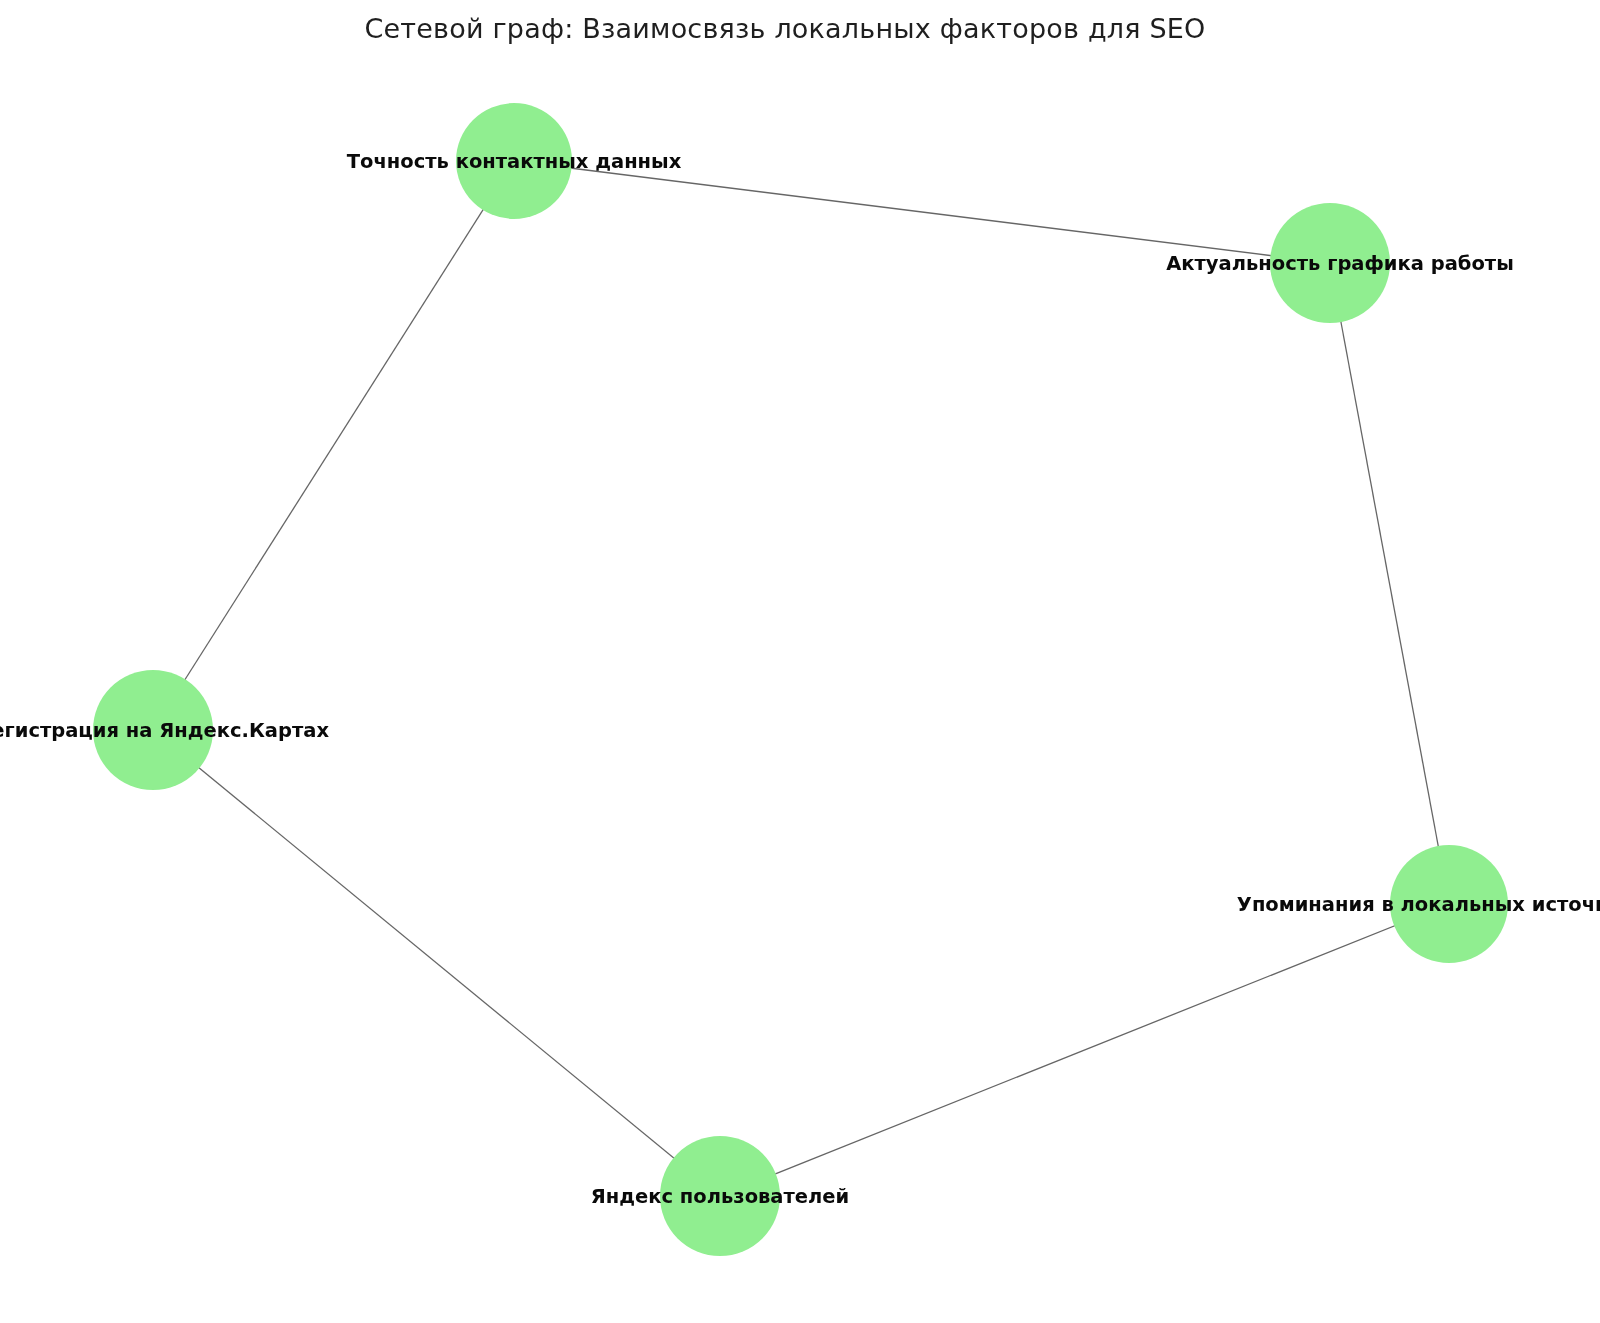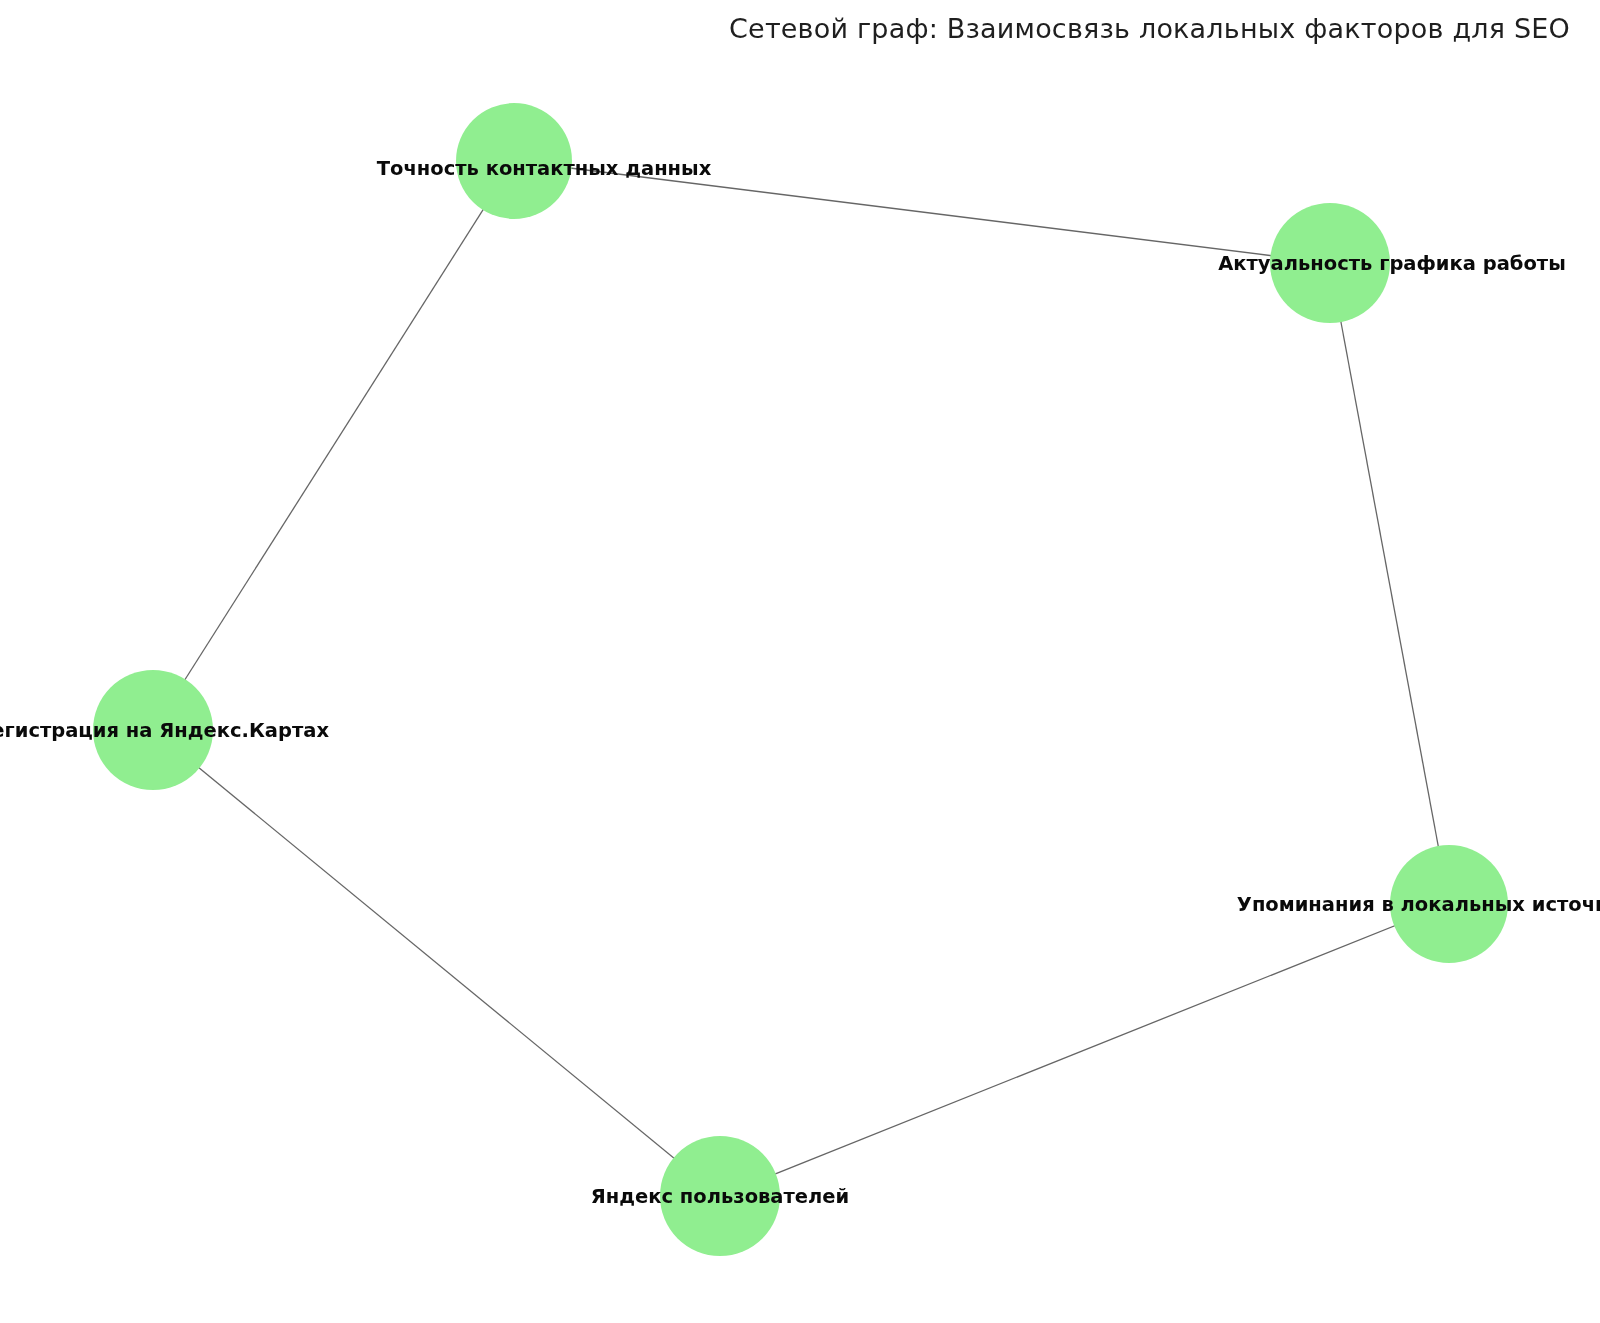--- a/index.html
+++ b/index.html
@@ -15,21 +15,21 @@
     width: 1600px;
     height: 1323px;
     background: #ffffff;
     overflow: hidden;
   }
   #graph-title {
     position: absolute;
     left: 0;
     top: 13px;
     width: 1570px;
-    text-align: right;
+    text-align: center;
     font-family: "DejaVu Sans", sans-serif;
     font-size: 27px;
     font-weight: 400;
     color: #1f1f1f;
     letter-spacing: 0.2px;
     white-space: nowrap;
   }
   #graph-canvas {
     position: absolute;
     left: 0;
@@ -70,20 +70,20 @@
     <g id="nodes-layer">
         <circle cx="514" cy="161" r="58" fill="#90ee90"></circle>
         <circle cx="1330" cy="263" r="60" fill="#90ee90"></circle>
         <circle cx="1449" cy="904" r="59" fill="#90ee90"></circle>
         <circle cx="720" cy="1196" r="60" fill="#90ee90"></circle>
         <circle cx="153" cy="730" r="60" fill="#90ee90"></circle>
       </g>
   </svg>
 
   <div id="labels-layer">
-      <div class="node-label" style="left: 514px; top: 168px; color: rgb(10, 10, 10); margin-left: 30px;">Точность контактных данных</div>
-      <div class="node-label" style="left: 1392px; top: 263px; color: rgb(10, 10, 10);">Актуальность графика работы</div>
+      <div class="node-label" style="left: 514px; top: 161px; color: rgb(10, 10, 10);">Точность контактных данных</div>
+      <div class="node-label" style="left: 1340px; top: 263px; color: rgb(10, 10, 10);">Актуальность графика работы</div>
       <div class="node-label" style="left: 1449px; top: 904px; color: rgb(10, 10, 10);">Упоминания в локальных источниках</div>
       <div class="node-label" style="left: 720px; top: 1196px; color: rgb(10, 10, 10);">Яндекс пользователей</div>
       <div class="node-label" style="left: 153px; top: 730px; color: rgb(10, 10, 10);">Регистрация на Яндекс.Картах</div>
     </div>
 
 </div>
 
 </body></html>

